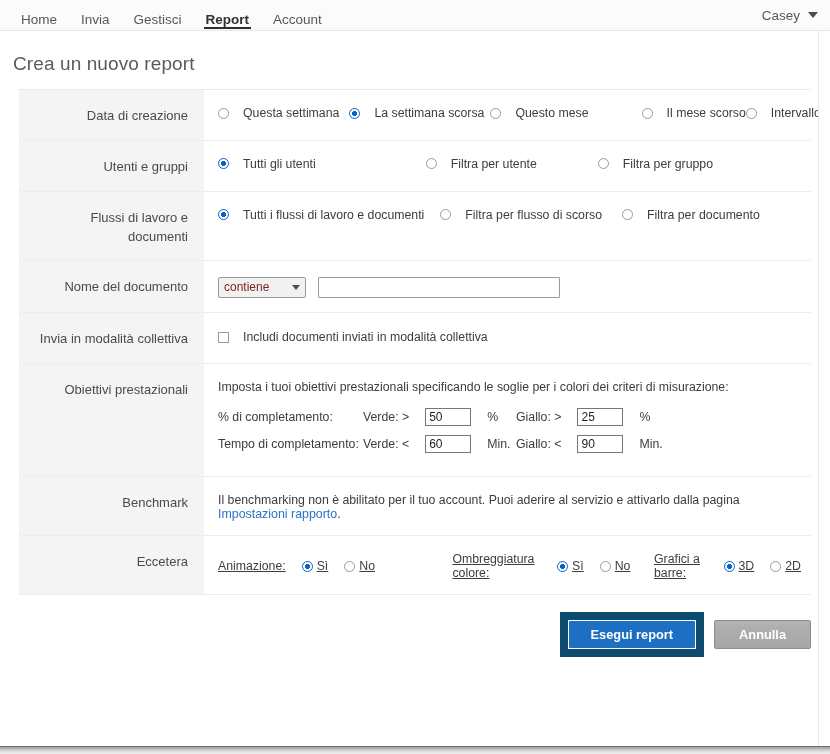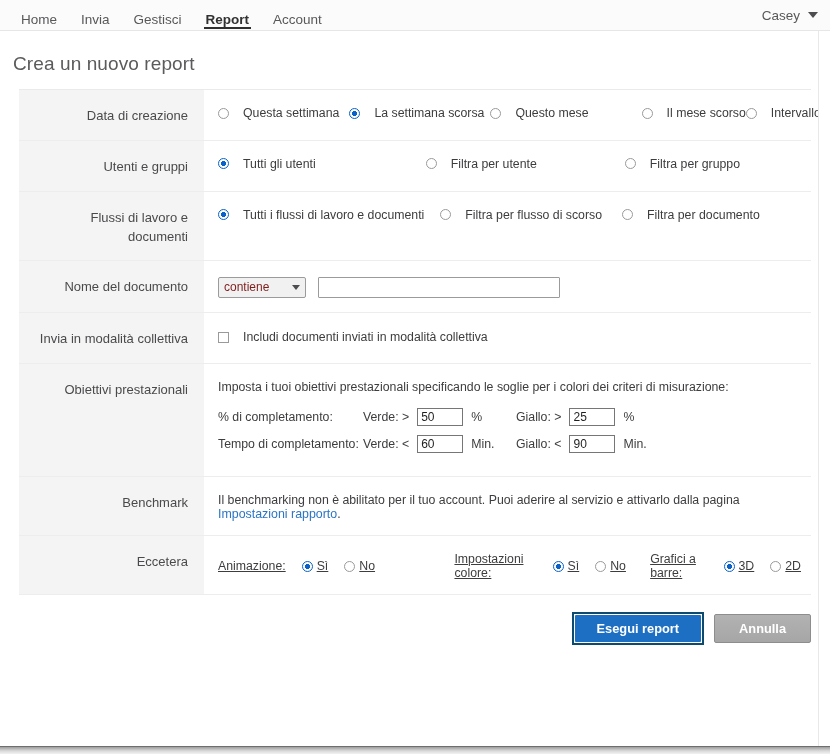--- a/index.html
+++ b/index.html
@@ -150,21 +150,21 @@
 
   .radio-line { display: flex; align-items: center; }
 
   
   .r1 .opt:nth-child(1) { margin-right: 10px; }
   .r1 .opt:nth-child(2) { margin-right: 6px; }
   .r1 .opt:nth-child(3) { margin-right: 53px; }
   .r1 .opt:nth-child(4) { }
 
   .r2 .opt:nth-child(1) { margin-right: 110px; }
-  .r2 .opt:nth-child(2) { margin-right: 88px; }
+  .r2 .opt:nth-child(2) { margin-right: 61px; }
 
   .r3 .opt:nth-child(1) { margin-right: 16px; }
   .r3 .opt:nth-child(2) { margin-right: 20px; }
 
   
   .select-box {
     -webkit-appearance: none;
     appearance: none;
     width: 88px;
     height: 21px;
@@ -208,21 +208,21 @@
     margin-bottom: 14px;
   }
   .goal-row {
     display: flex;
     align-items: center;
     font-size: 12.3px;
     color: #3d3d3f;
     margin-bottom: 9px;
   }
   .goal-name { width: 145px; flex: 0 0 145px; }
-  .goal-grp { display: flex; align-items: center; gap: 8px; }
+  .goal-grp { display: flex; align-items: center; gap: 16px; }
   .goal-grp.first { width: 153px; flex: 0 0 153px; }
   .num-input {
     width: 46px;
     height: 18px;
     border: 1px solid #767676;
     background: #fff;
     font-size: 12px;
     font-family: "Liberation Sans", sans-serif;
     color: #1f1f1f;
     padding: 0 3px;
@@ -245,21 +245,21 @@
   .actions {
     margin: 0 19px;
     width: 792px;
     display: flex;
     justify-content: flex-end;
     align-items: center;
     padding-top: 17px;
     gap: 10px;
   }
   .btn-primary-wrap {
-    border: 2px solid #0c4a6e;
+    border: 8px solid #0c4a6e;
     padding: 1px;
     display: inline-block;
     line-height: 0;
   }
   .btn-primary {
     background: #1d6fc4;
     color: #ffffff;
     border: none;
     font-size: 12.8px;
     font-weight: 700;
@@ -471,21 +471,21 @@
               </span>
               <span class="opt">
                 <span class="radio"></span>
                 <span class="opt-label">No</span>
               </span>
             </span>
 
             <span class="etc-sep-1"></span>
 
             <span class="etc-group">
-              <span>Impostazioni colore:</span>
+              <span>Ombreggiatura colore:</span>
               <span class="opt">
                 <span class="radio on"></span>
                 <span class="opt-label">Sì</span>
               </span>
               <span class="opt">
                 <span class="radio"></span>
                 <span class="opt-label">No</span>
               </span>
             </span>
 

